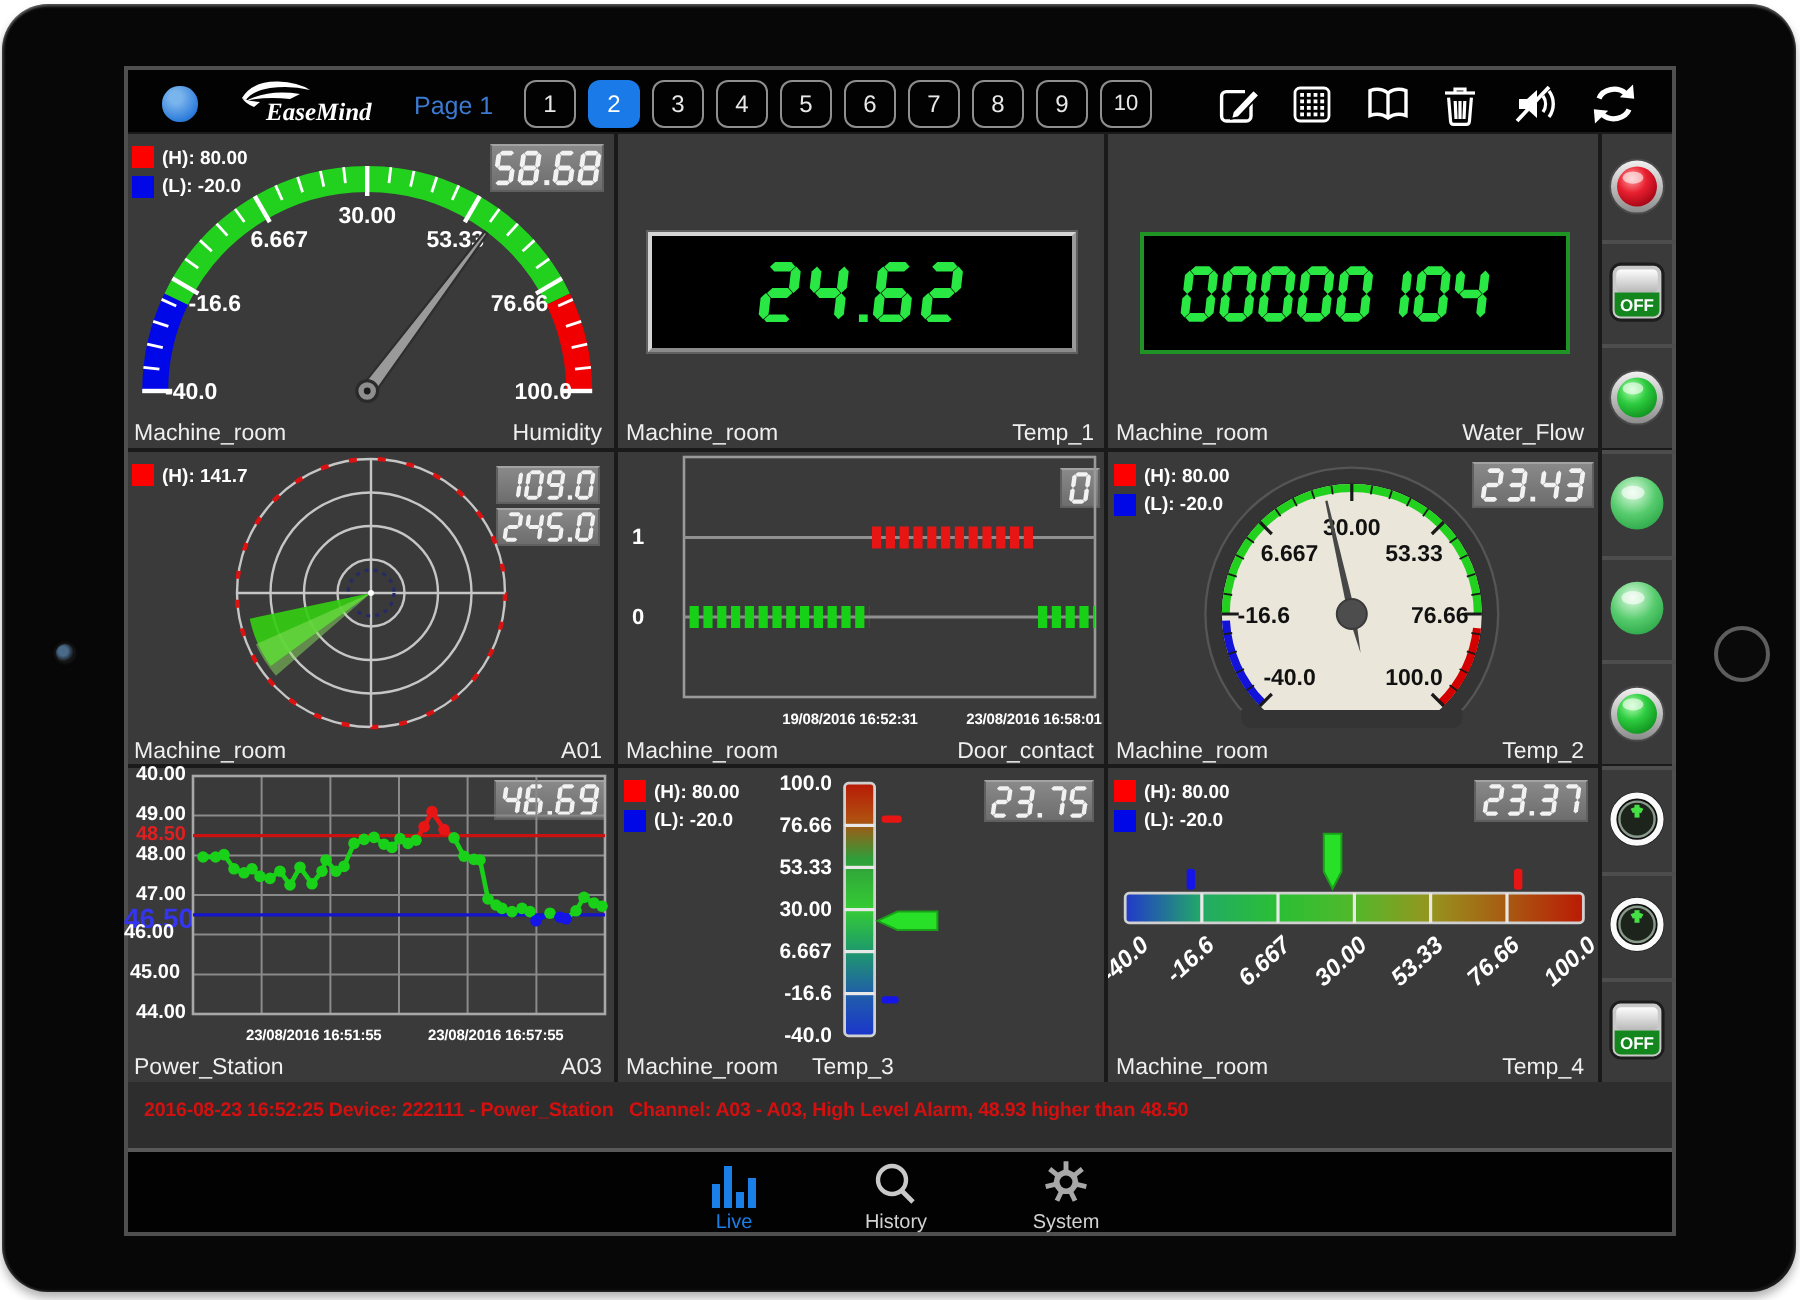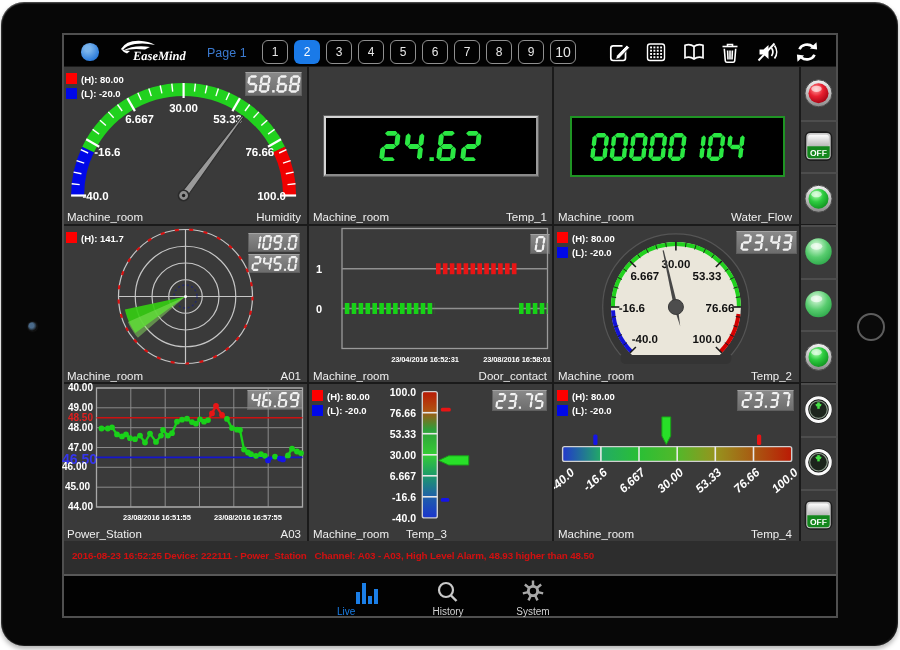--- a/index.html
+++ b/index.html
@@ -41,21 +41,21 @@
 <div class="abs" style="left:207px;top:46px;color:#3b7ad0;font-size:12.5px;font-weight:normal">Page 1</div>
 <div class="abs" style="left:262px;top:40px;width:26px;height:24px;border-radius:6px;border:1.5px solid #8f8f8f;color:#e8e8e8;font-size:12px;display:flex;align-items:center;justify-content:center">1</div>
 <div class="abs" style="left:294px;top:40px;width:26px;height:24px;border-radius:6px;background:#1a7ae8;color:#fff;font-size:12px;display:flex;align-items:center;justify-content:center">2</div>
 <div class="abs" style="left:326px;top:40px;width:26px;height:24px;border-radius:6px;border:1.5px solid #8f8f8f;color:#e8e8e8;font-size:12px;display:flex;align-items:center;justify-content:center">3</div>
 <div class="abs" style="left:358px;top:40px;width:26px;height:24px;border-radius:6px;border:1.5px solid #8f8f8f;color:#e8e8e8;font-size:12px;display:flex;align-items:center;justify-content:center">4</div>
 <div class="abs" style="left:390px;top:40px;width:26px;height:24px;border-radius:6px;border:1.5px solid #8f8f8f;color:#e8e8e8;font-size:12px;display:flex;align-items:center;justify-content:center">5</div>
 <div class="abs" style="left:422px;top:40px;width:26px;height:24px;border-radius:6px;border:1.5px solid #8f8f8f;color:#e8e8e8;font-size:12px;display:flex;align-items:center;justify-content:center">6</div>
 <div class="abs" style="left:454px;top:40px;width:26px;height:24px;border-radius:6px;border:1.5px solid #8f8f8f;color:#e8e8e8;font-size:12px;display:flex;align-items:center;justify-content:center">7</div>
 <div class="abs" style="left:486px;top:40px;width:26px;height:24px;border-radius:6px;border:1.5px solid #8f8f8f;color:#e8e8e8;font-size:12px;display:flex;align-items:center;justify-content:center">8</div>
 <div class="abs" style="left:518px;top:40px;width:26px;height:24px;border-radius:6px;border:1.5px solid #8f8f8f;color:#e8e8e8;font-size:12px;display:flex;align-items:center;justify-content:center">9</div>
-<div class="abs" style="left:550px;top:40px;width:26px;height:24px;border-radius:6px;border:1.5px solid #8f8f8f;color:#e8e8e8;font-size:14px;display:flex;align-items:center;justify-content:center">10</div>
+<div class="abs" style="left:550px;top:40px;width:26px;height:24px;border-radius:6px;border:1.5px solid #8f8f8f;color:#e8e8e8;font-size:11px;display:flex;align-items:center;justify-content:center">10</div>
 <svg class="abs" style="left:0;top:0" width="900" height="70" viewBox="0 0 900 70">
     <g stroke="#fff" stroke-width="1.7" fill="none">
       <path d="M622.5,45.8 h-9.3 a2.4,2.4 0 0 0 -2.4,2.4 v9.9 a2.4,2.4 0 0 0 2.4,2.4 h9.9 a2.4,2.4 0 0 0 2.4,-2.4 v-9.3"></path>
     </g>
     <path d="M616.5,55.8 l10.3,-10.8 2.8,2.7 -10.4,10.8 -3.6,0.9 z" fill="#fff" stroke="#000" stroke-width="0.9"></path>
     <g stroke="#fff" stroke-width="1.4" fill="none">
       <rect x="647.5" y="44" width="17" height="16.5" rx="2.5"></rect>
     </g>
     <rect x="650.10" y="46.50" width="1.9" height="1.9" fill="#fff"></rect>
     <rect x="653.45" y="46.50" width="1.9" height="1.9" fill="#fff"></rect>
@@ -270,21 +270,21 @@
       <polygon points="3.50,1.18 4.76,0.07 9.13,0.07 10.08,1.18 8.82,2.28 4.45,2.28" fill="#f2f2f2"></polygon>
       <polygon points="10.32,1.17 11.27,2.28 10.62,6.89 9.36,8.00 8.41,6.89 9.06,2.28" fill="#f2f2f2"></polygon>
       <polygon points="9.36,8.00 10.31,9.10 9.66,13.71 8.40,14.82 7.45,13.71 8.10,9.10" fill="#f2f2f2"></polygon>
       <polygon points="1.58,14.82 2.84,13.72 7.21,13.72 8.17,14.82 6.90,15.93 2.53,15.93" fill="#f2f2f2"></polygon>
       <polygon points="2.30,8.00 3.25,9.10 2.60,13.71 1.34,14.82 0.39,13.71 1.04,9.10" fill="#f2f2f2"></polygon>
       <polygon points="3.26,1.17 4.21,2.28 3.56,6.89 2.30,8.00 1.35,6.89 2.00,2.28" fill="#f2f2f2"></polygon>
     </svg>
   </div>
 <div class="leg" style="left:316px;top:263px;font-size:11px">1</div>
 <div class="leg" style="left:316px;top:303px;font-size:11px">0</div>
-<div class="leg" style="left:368px;top:355px;width:114px;text-align:center;font-size:7.5px;letter-spacing:-0.1px">23/04/2016 16:52:31</div>
+<div class="leg" style="left:368px;top:355px;width:114px;text-align:center;font-size:7.5px;letter-spacing:-0.1px">19/08/2016 16:52:31</div>
 <div class="leg" style="left:460px;top:355px;width:114px;text-align:center;font-size:7.5px;letter-spacing:-0.1px">23/08/2016 16:58:01</div>
 <div class="abs" style="left:557px;top:232px;width:11px;height:11px;background:#f00"></div>
 <div class="leg" style="left:572px;top:232.5px">(H): 80.00</div>
 <div class="abs" style="left:557px;top:246.5px;width:11px;height:11px;background:#0008e8"></div>
 <div class="leg" style="left:572px;top:247.0px">(L): -20.0</div>
 <div class="lbl" style="left:558px;top:369.5px">Machine_room</div>
 <div class="lbl" style="left:553px;top:369.5px;width:239px;text-align:right">Temp_2</div>
 <div class="lcdbox lcdmid" style="left:735.5px;top:231px;width:61.5px;height:22.5px">
     <svg width="53" height="17" viewBox="0 0 53.39 17.00" style="display:block">
       <polygon points="3.71,1.25 5.05,0.07 9.70,0.07 10.71,1.25 9.37,2.42 4.72,2.42" fill="#f2f2f2"></polygon>
@@ -408,21 +408,21 @@
       <polygon points="37.61,1.17 38.56,2.28 37.92,6.89 36.65,8.00 35.70,6.89 36.35,2.28" fill="#f2f2f2"></polygon>
       <polygon points="29.83,8.00 31.09,6.89 35.47,6.89 36.42,8.00 35.16,9.11 30.78,9.11" fill="#f2f2f2"></polygon>
       <polygon points="36.65,8.00 37.60,9.10 36.96,13.71 35.70,14.82 34.74,13.71 35.39,9.10" fill="#f2f2f2"></polygon>
       <polygon points="28.87,14.82 30.13,13.72 34.51,13.72 35.46,14.82 34.20,15.93 29.82,15.93" fill="#f2f2f2"></polygon>
       <polygon points="42.08,1.18 43.34,0.07 47.72,0.07 48.67,1.18 47.41,2.28 43.03,2.28" fill="#f2f2f2"></polygon>
       <polygon points="48.91,1.17 49.86,2.28 49.21,6.89 47.95,8.00 47.00,6.89 47.65,2.28" fill="#f2f2f2"></polygon>
       <polygon points="47.95,8.00 48.90,9.10 48.25,13.71 46.99,14.82 46.04,13.71 46.69,9.10" fill="#f2f2f2"></polygon>
     </svg>
   </div>
 <div class="abs" style="left:72px;top:550px;color:#d21010;font-size:9.8px;letter-spacing:-0.12px;font-weight:bold;white-space:pre">2016-08-23 16:52:25 Device: 222111 - Power_Station   Channel: A03 - A03, High Level Alarm, 48.93 higher than 48.50</div>
-<div class="abs" style="left:337px;top:606px;width:60px;color:#1b7fe8;font-size:10px">Live</div>
+<div class="abs" style="left:337px;top:606px;width:60px;text-align:center;color:#1b7fe8;font-size:10px">Live</div>
 <div class="abs" style="left:418px;top:606px;width:60px;text-align:center;color:#d2d2d2;font-size:10px">History</div>
 <div class="abs" style="left:503px;top:606px;width:60px;text-align:center;color:#d2d2d2;font-size:10px">System</div>
 <svg class="abs" style="left:0;top:0" width="900" height="650" viewBox="0 0 900 650">
     <path d="M 77.60 195.50 A 106 106 0 0 1 88.10 149.51" stroke="#0008e8" stroke-width="13" fill="none"></path>
     <path d="M 88.10 149.51 A 106 106 0 0 1 279.10 149.51" stroke="#21d11e" stroke-width="13" fill="none"></path>
     <path d="M 279.10 149.51 A 106 106 0 0 1 289.60 195.50" stroke="#f00000" stroke-width="13" fill="none"></path>
     <line x1="86.1" y1="195.5" x2="71.1" y2="195.5" stroke="#fff" stroke-width="2.2"></line>
     <line x1="79.7" y1="184.6" x2="71.7" y2="183.7" stroke="#fff" stroke-width="1.4"></line>
     <line x1="81.4" y1="173.8" x2="73.6" y2="172.1" stroke="#fff" stroke-width="1.4"></line>
     <line x1="84.2" y1="163.2" x2="76.6" y2="160.7" stroke="#fff" stroke-width="1.4"></line>

